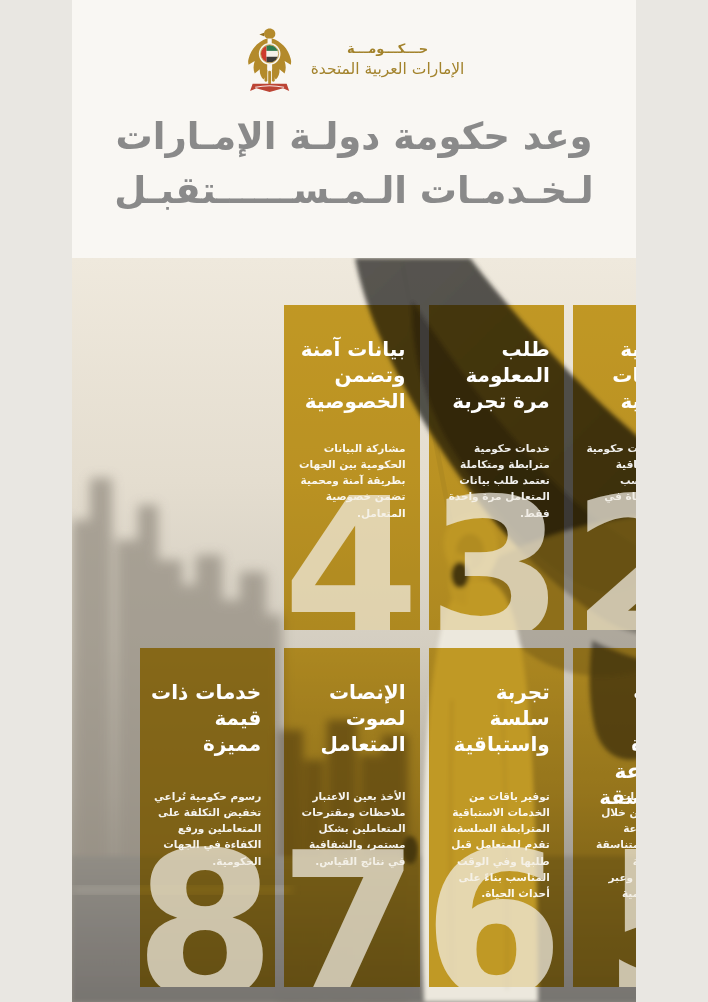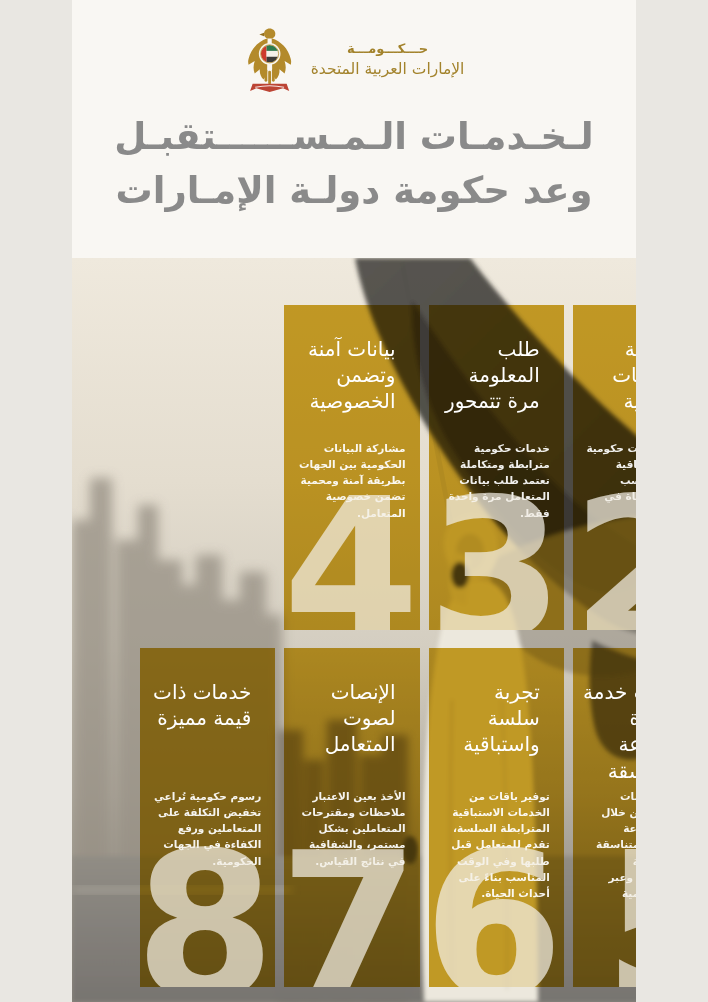--- a/index.html
+++ b/index.html
@@ -20,21 +20,21 @@
   .photo{position:absolute;top:258px;left:0;width:708px;height:744px;overflow:hidden;
     background:linear-gradient(#efe9dd 0%,#e4ddcf 30%,#d4cec1 52%,#b7b1a6 72%,#9b968c 85%,#8d8980 100%);}
   .scene{position:absolute;top:0;left:0;width:100%;height:100%;}
   
   .row{position:absolute;left:68px;width:568px;display:grid;
     grid-template-columns:repeat(4,1fr);gap:9px;}
   .row1{top:305px;height:325px;}
   .row2{top:648px;height:339px;}
   .card{position:relative;overflow:hidden;}
   .card-bg{position:absolute;inset:0;background:#d0a82a;mix-blend-mode:multiply;}
-  .card-title{position:relative;padding:14px 24px 0 10px;color:#ffffff;font-weight:normal;
+  .card-title{position:relative;padding:14px 14px 0 10px;color:#ffffff;font-weight:bold;
     font-size:20px;line-height:1.32;text-align:right;}
   .card-body{position:absolute;top:124px;right:14px;left:11px;color:rgba(255,255,255,.93);
     font-size:10.5px;font-weight:bold;line-height:1.55;text-align:right;}
   .row2 .card-body{top:129px;}
   .card-number{position:absolute;bottom:-38px;left:0;right:0;text-align:center;
     font-size:196px;font-weight:bold;line-height:1;color:rgba(243,239,228,.72);
     font-family:"DejaVu Sans",sans-serif;}
   .row2 .card-number{font-size:202px;bottom:-40px;}
   .num-right{transform:translateX(36px);}
 </style>
@@ -68,22 +68,22 @@
       <path d="M17 112 L83 112 L88 126 L76 121 L50 128 L24 121 L12 126 Z" fill="#bc4434"></path>
       <path d="M22 119 Q50 113 78 119" stroke="#ffffff" stroke-width="2" fill="none" opacity=".85"></path>
     </svg>
     <div class="logo-text">
       <div class="logo-l1">حـــكـــومـــة</div>
       <div class="logo-l2">الإمارات العربية المتحدة</div>
     </div>
   </div>
 
   <div class="main-title">
+    <div>وعد حكومة دولـة الإمـارات</div>
     <div>لـخـدمـات الـمـســــــتقبـل</div>
-    <div>وعد حكومة دولـة الإمـارات</div>
   </div>
 
   <div class="photo">
     <svg class="scene" viewBox="0 258 708 744" preserveAspectRatio="none" aria-hidden="true">
       <defs>
         <filter id="b2">
             <feGaussianBlur stdDeviation="2"></feGaussianBlur>
           </filter>
         <filter id="b4">
             <feGaussianBlur stdDeviation="4"></feGaussianBlur>
@@ -158,21 +158,21 @@
 
   <section class="row row1">
     <article class="card">
       <div class="card-bg"></div>
       <h2 class="card-title">الأولوية للخدمات الرقمية</h2>
       <p class="card-body">توفير خدمات حكومية رقمية استباقية 100% لتناسب أسلوب الحياة في المستقبل.</p>
       <div class="card-number">2</div>
     </article>
     <article class="card">
       <div class="card-bg"></div>
-      <h2 class="card-title">طلب المعلومة مرة تتمحور</h2>
+      <h2 class="card-title">طلب المعلومة مرة تجربة</h2>
       <p class="card-body">خدمات حكومية مترابطة ومتكاملة تعتمد طلب بيانات المتعامل مرة واحدة فقط.</p>
       <div class="card-number">3</div>
     </article>
     <article class="card">
       <div class="card-bg"></div>
       <h2 class="card-title">بيانات آمنة وتضمن الخصوصية</h2>
       <p class="card-body">مشاركة البيانات الحكومية بين الجهات بطريقة آمنة ومحمية تضمن خصوصية المتعامل.</p>
       <div class="card-number">4</div>
     </article>
   </section>

